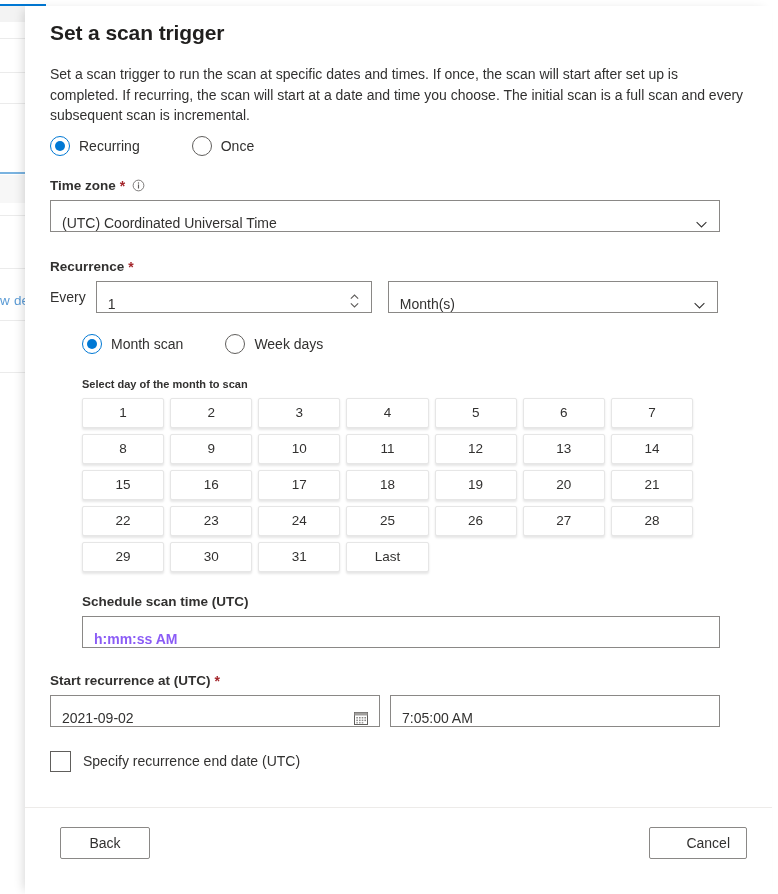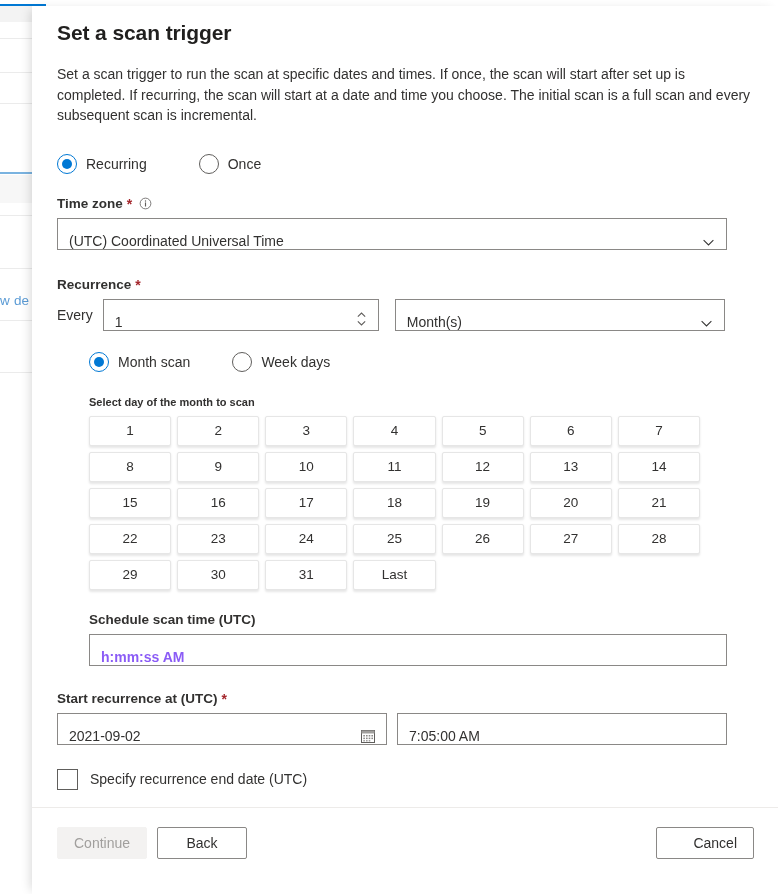--- a/index.html
+++ b/index.html
@@ -64,21 +64,21 @@
     left: 0; top: 293px;
     font-size: 13.5px;
     color: #5b9bd5;
     white-space: nowrap;
     letter-spacing: .2px;
   }
 
   
   .panel {
     position: absolute;
-    left: 32px; top: 6px;
+    left: 25px; top: 6px;
     width: 747px; height: 888px;
     background: #ffffff;
     box-shadow: -5px 0 10px -4px rgba(0,0,0,0.16);
   }
 
   .panel-body {
     position: absolute;
     left: 0; top: 0;
     width: 747px;
     height: 801px;
@@ -102,21 +102,21 @@
     font-size: 14px;
     line-height: 20.5px;
     color: #323130;
   }
 
   
   .radio-row {
     display: flex;
     align-items: center;
   }
-  #primary-radio-row { margin-top: 28px; text-align: right; }
+  #primary-radio-row { margin-top: 10px; text-align: right; }
   #mode-radio-row { margin-top: 21px; margin-left: 32px; }
 
   .radio-opt {
     display: flex;
     align-items: center;
     cursor: pointer;
   }
   .radio-opt + .radio-opt { margin-left: 52px; }
   #mode-radio-row .radio-opt + .radio-opt { margin-left: 42px; }
 
@@ -507,20 +507,19 @@
 
       <div class="check-row">
         <span class="check-mark"></span>
         <span class="check-label">Specify recurrence end date (UTC)</span>
       </div>
 
     </div>
 
     <div class="footer">
       <div class="footer-inner">
-        <button class="btn disabled" id="continue-button">Continue</button>
         <button class="btn" id="back-button">Back</button>
         <button class="btn" id="cancel-button">Cancel</button>
       </div>
     </div>
 
   </div>
 </div>
 
 </body></html>

